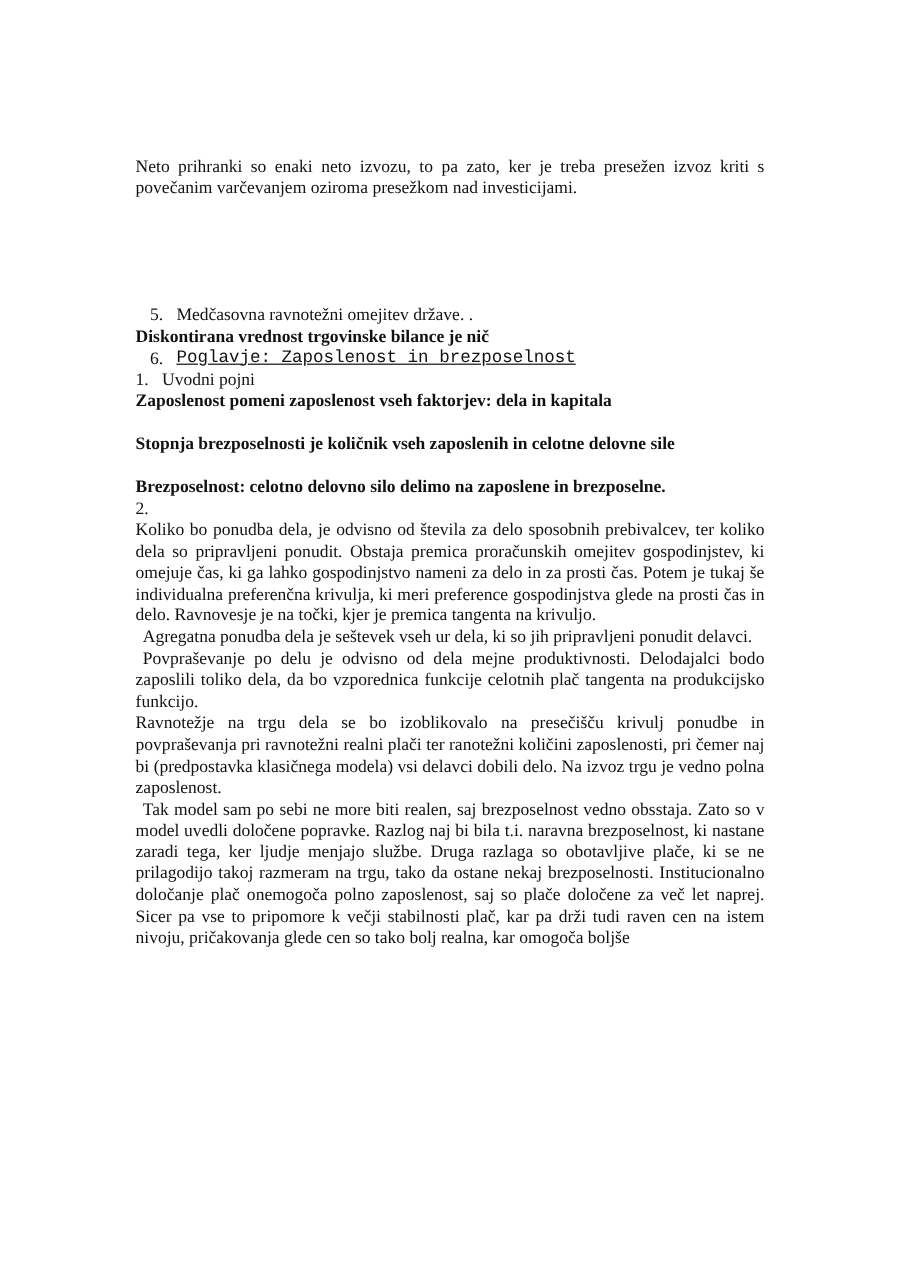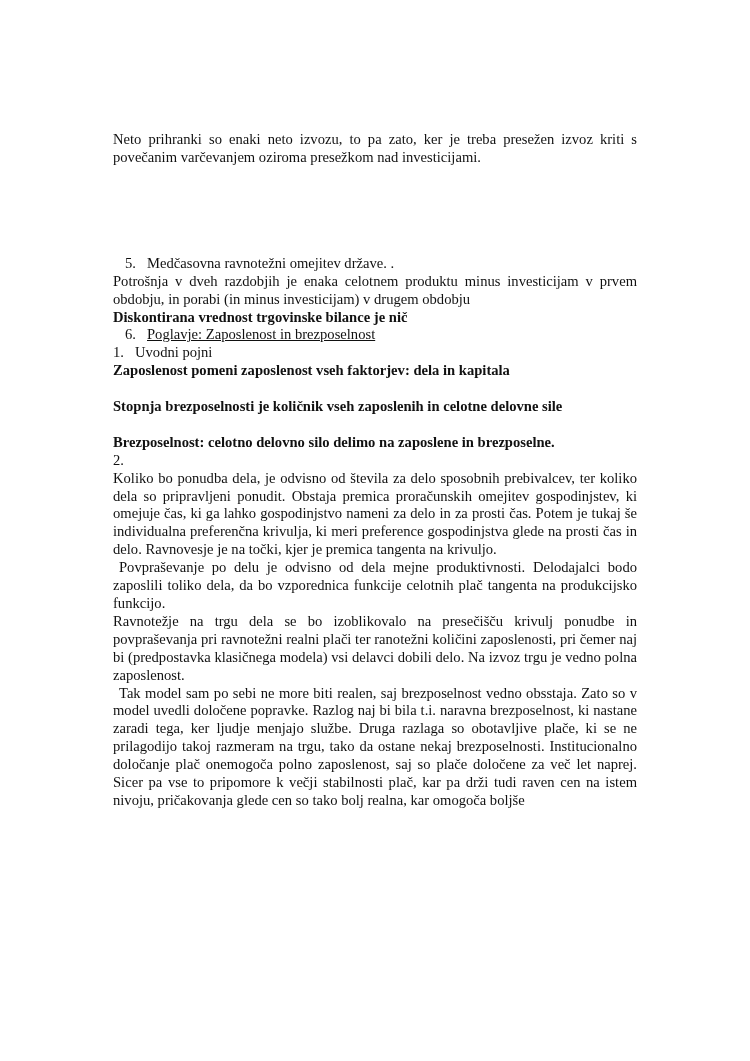--- a/index.html
+++ b/index.html
@@ -33,38 +33,37 @@
     .num-heading {
       display: flex;
       margin: 0;
     }
     .num-heading .num {
       display: inline-block;
     }
     .indent-num { padding-left: 12px; }
     .indent-num .num { width: 22px; }
     .plain-num .num { width: 22px; }
-    .underline { text-decoration: underline; }
+    .underline { text-decoration: underline; font-family: Liberation Mono, monospace; }
     .para-indent { text-indent: 6px; }
   </style>
 </head>
 <body>
 
 <div class="page">
 
   <p>Neto prihranki so enaki neto izvozu, to pa zato, ker je treba presežen izvoz kriti s povečanim varčevanjem oziroma presežkom nad investicijami.</p>
 
   <div style="height: 72px;"></div>
 
   <div class="num-heading indent-num block" style="margin-top: 16px;">
     <span class="num">5.</span>
     <span>Medčasovna ravnotežni omejitev države. .</span>
   </div>
 
-  <p>Potrošnja  v dveh  razdobjih je enaka celotnem produktu minus investicijam v prvem obdobju, in porabi (in minus investicijam) v drugem obdobju</p>
   <p class="left">Diskontirana vrednost trgovinske bilance je nič</p>
 
   <div class="num-heading indent-num block">
     <span class="num">6.</span>
     <span class="underline">Poglavje: Zaposlenost in brezposelnost</span>
   </div>
 
   <div class="num-heading plain-num block">
     <span class="num">1.</span>
     <span>Uvodni pojni</span>
@@ -74,17 +73,18 @@
 
   <p class="left block">Stopnja brezposelnosti je količnik vseh zaposlenih in celotne delovne sile</p>
   <p class="left">Brezposelnost: celotno delovno silo delimo na zaposlene in brezposelne.</p>
 
 
   <div class="num-heading plain-num block">
     <span class="num">2.</span>
   </div>
 
   <p>Koliko bo ponudba dela, je odvisno od števila za delo sposobnih prebivalcev, ter koliko dela so pripravljeni ponudit. Obstaja premica proračunskih omejitev gospodinjstev, ki omejuje čas, ki ga lahko gospodinjstvo nameni za delo in za prosti čas. Potem je tukaj še individualna preferenčna krivulja, ki meri preference gospodinjstva glede na prosti čas in delo. Ravnovesje je na točki, kjer je premica tangenta na krivuljo.</p>
+  <p class="para-indent">Agregatna ponudba dela je seštevek vseh ur dela, ki so jih pripravljeni ponudit delavci.</p>
   <p class="para-indent">Povpraševanje po delu je odvisno od dela mejne produktivnosti. Delodajalci bodo zaposlili toliko dela, da bo vzporednica funkcije celotnih plač tangenta na produkcijsko funkcijo.</p>
   <p>Ravnotežje na trgu dela se bo izoblikovalo na presečišču krivulj ponudbe in povpraševanja pri ravnotežni realni plači ter ranotežni količini zaposlenosti, pri čemer naj bi (predpostavka klasičnega modela) vsi delavci dobili delo. Na izvoz trgu je vedno polna zaposlenost.</p>
   <p class="para-indent">Tak model sam po sebi ne more biti realen, saj brezposelnost vedno obsstaja. Zato so v model uvedli določene popravke. Razlog naj bi bila t.i. naravna brezposelnost, ki nastane zaradi tega, ker ljudje menjajo službe. Druga razlaga so obotavljive plače, ki se ne prilagodijo takoj razmeram na trgu, tako da ostane nekaj brezposelnosti. Institucionalno določanje plač onemogoča polno zaposlenost, saj so plače določene za več let naprej. Sicer pa vse to pripomore k večji stabilnosti plač, kar pa drži tudi raven cen na istem nivoju, pričakovanja glede cen so tako bolj realna, kar omogoča boljše</p>
 
 </div>
 
 </body></html>

